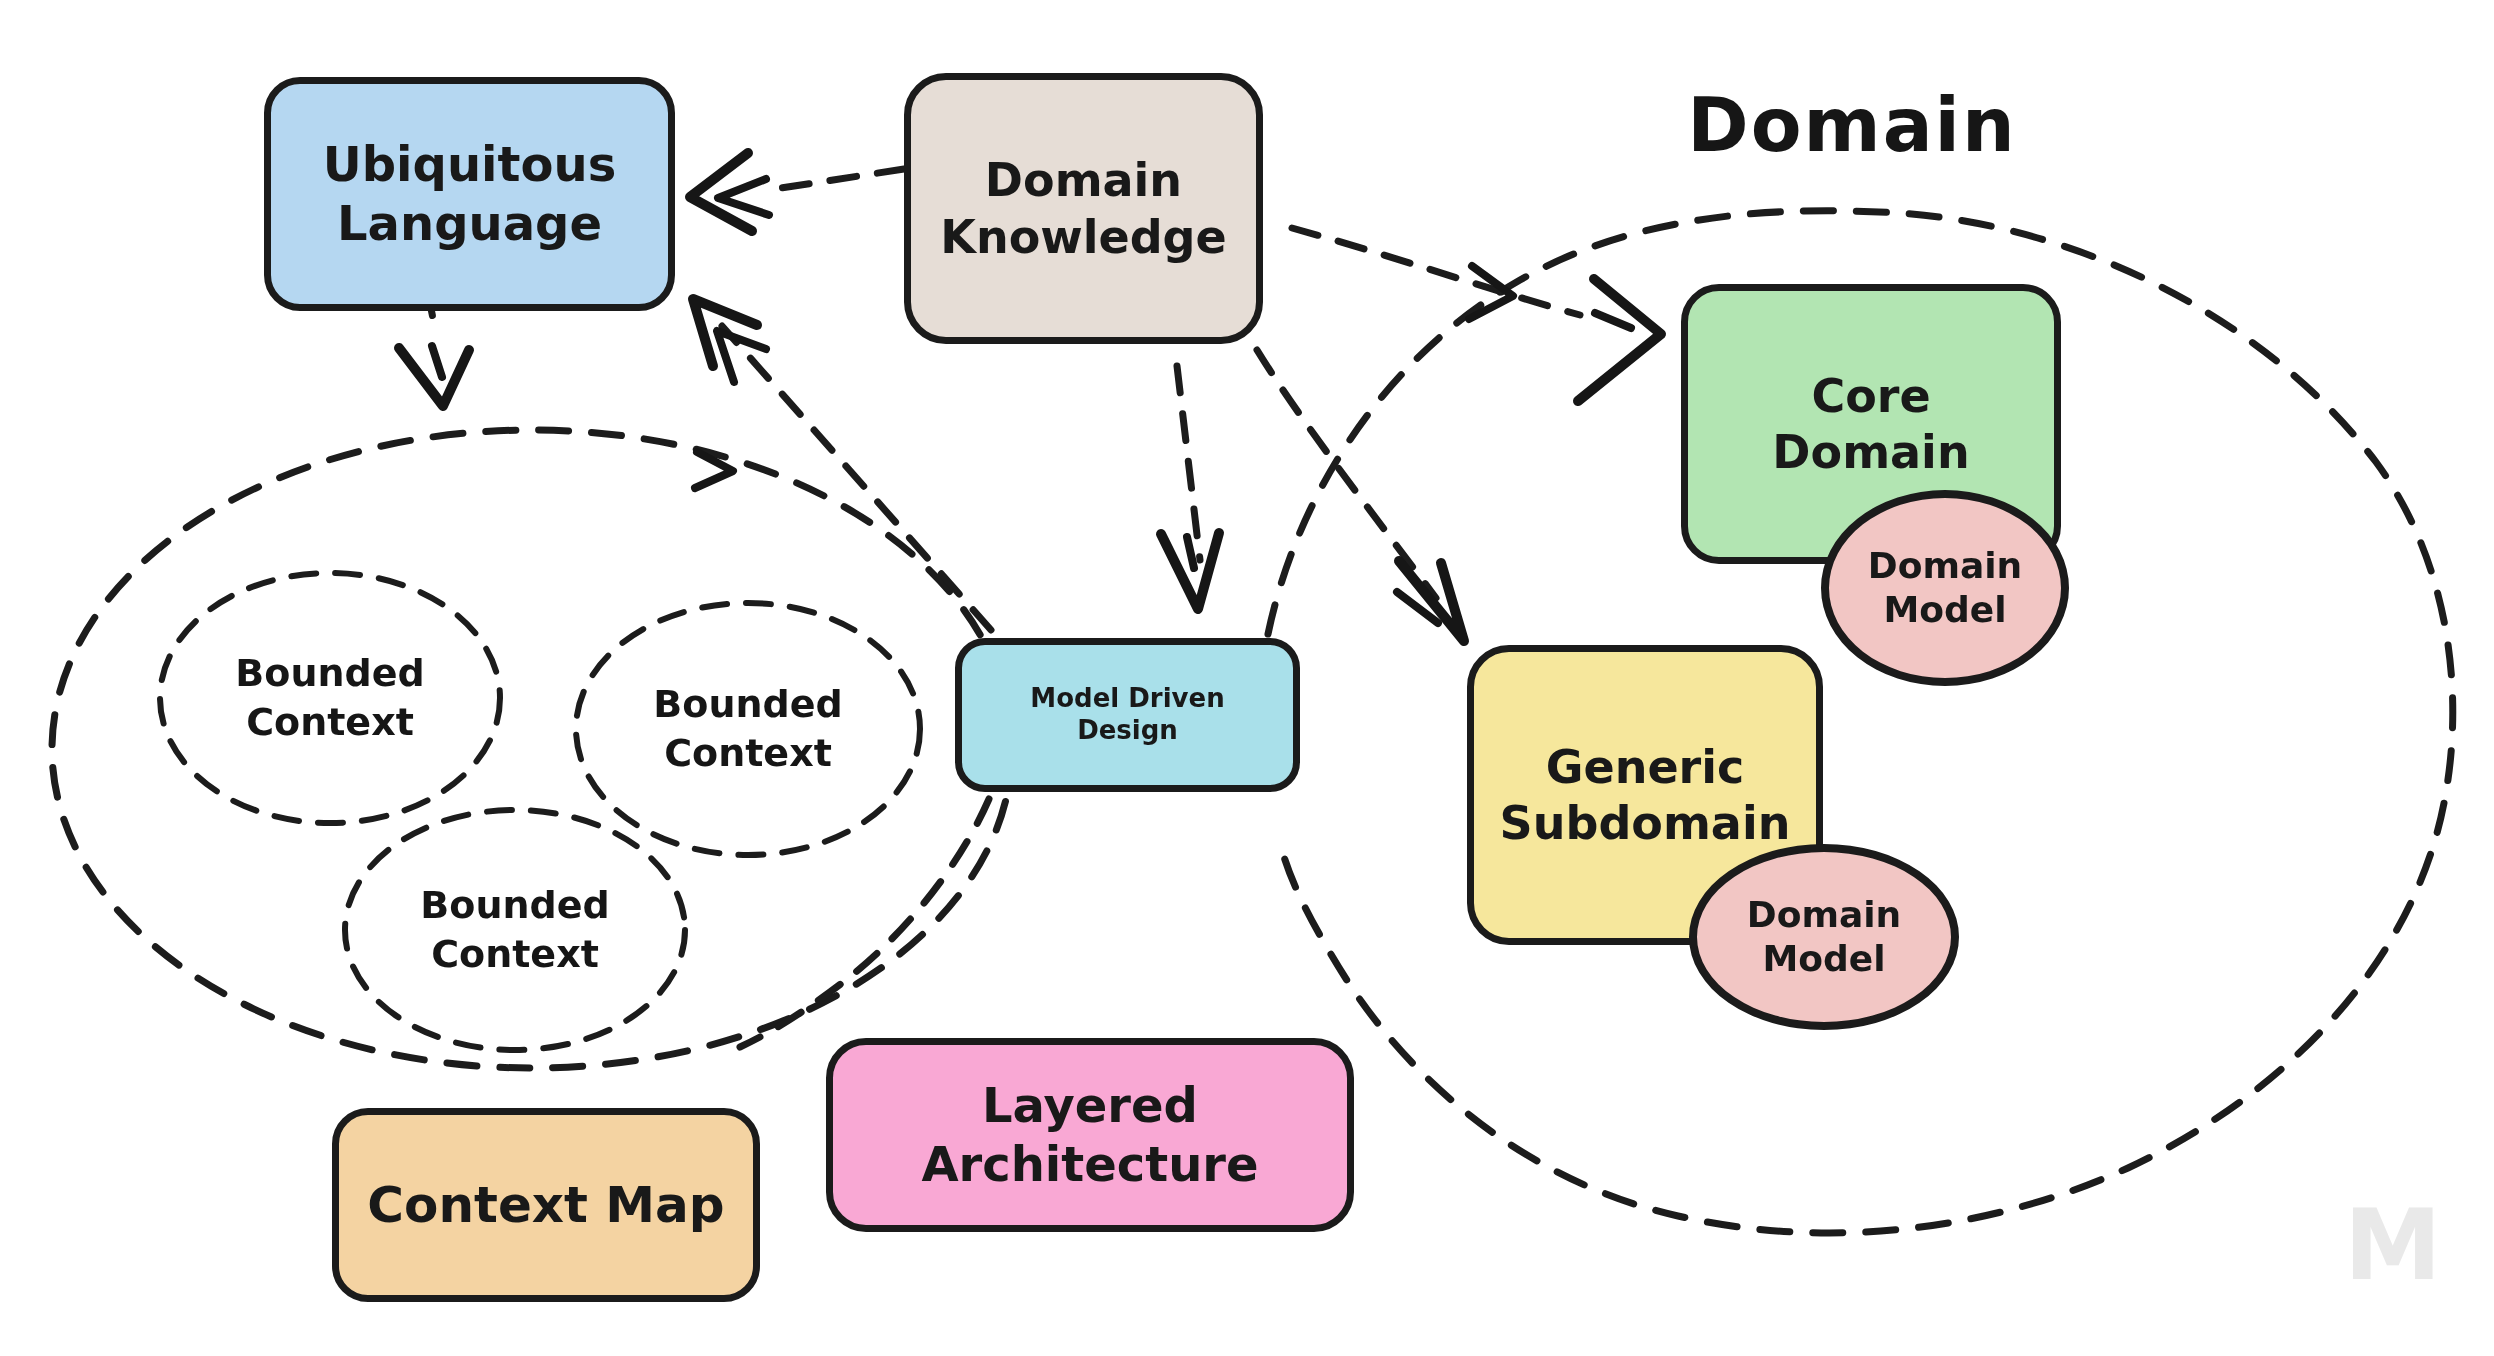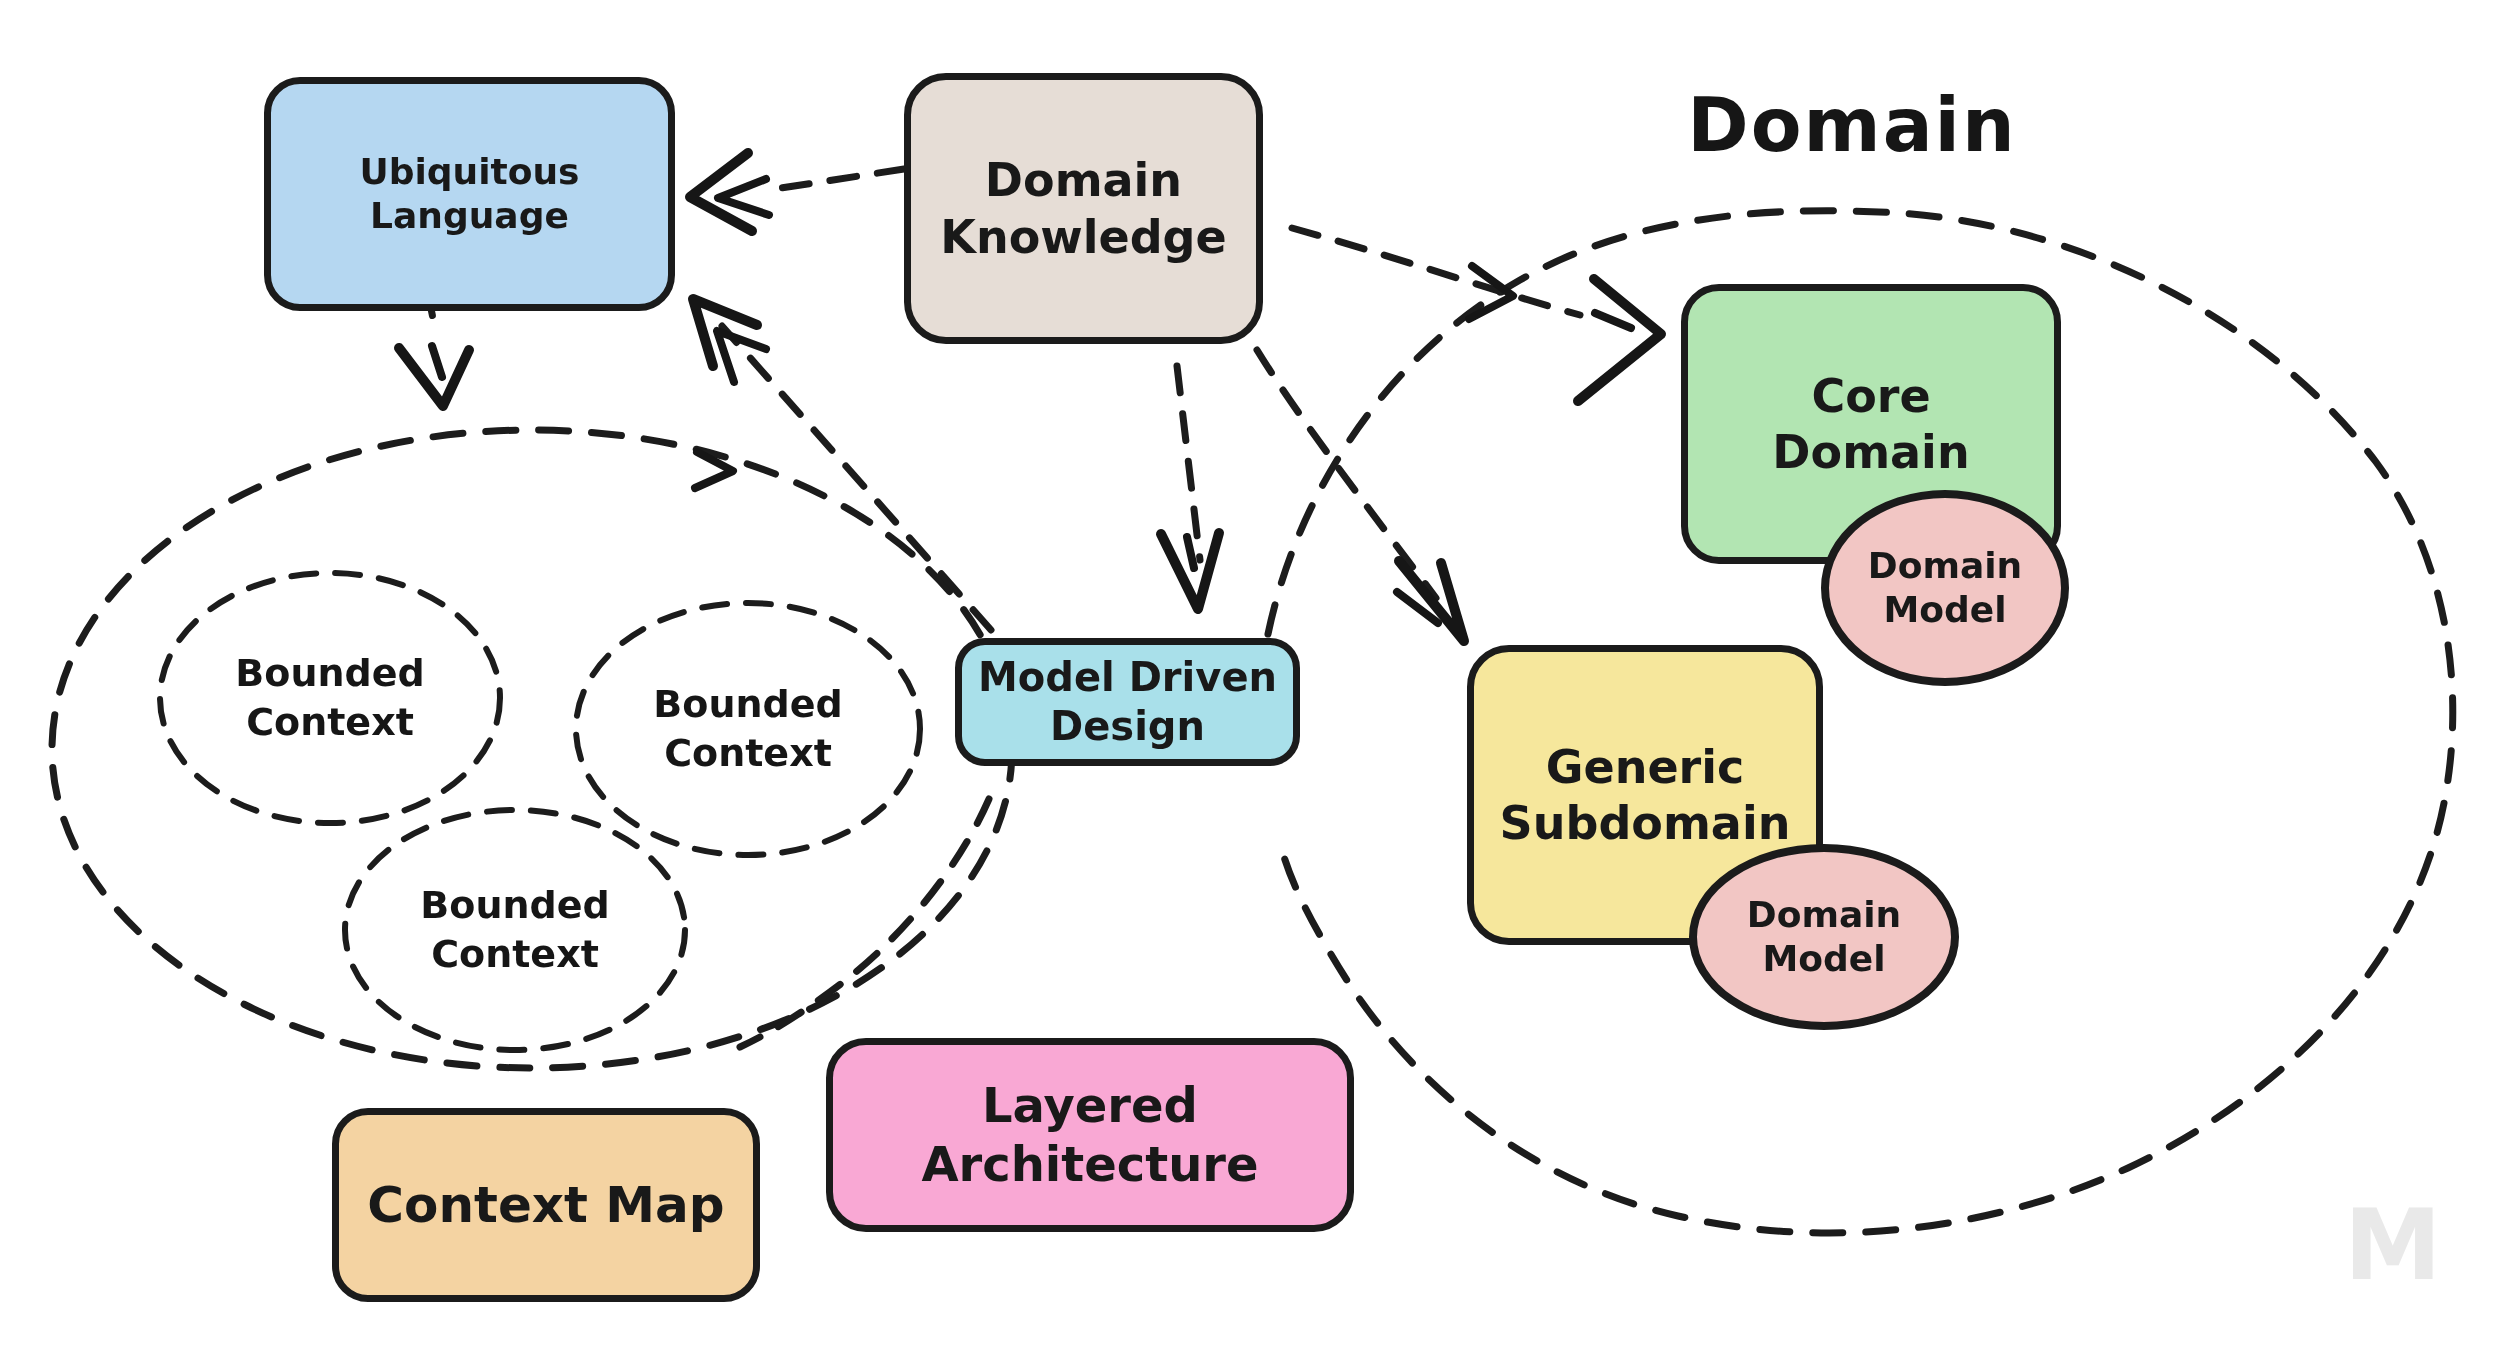--- a/index.html
+++ b/index.html
@@ -14,23 +14,23 @@
     border:7px solid #1b1b1b;box-sizing:border-box;
     text-align:center;font-weight:bold;white-space:pre-line;line-height:1.22;
     z-index:2;color:#191919;
   }
   .pill{z-index:3;border-radius:50%;border-width:8px;}
   .float-label{
     position:absolute;display:flex;align-items:center;justify-content:center;
     text-align:center;font-weight:bold;white-space:pre-line;line-height:1.28;z-index:2;color:#161616;
   }
   
-  .ul {left:264px;top:77px;width:411px;height:234px;border-radius:36px;font-size:36px;}
+  .ul {left:264px;top:77px;width:411px;height:234px;border-radius:36px;font-size:48px;}
   .dk {left:904px;top:73px;width:359px;height:271px;border-radius:42px;font-size:46px;}
-  .mdd{left:955px;top:638px;width:345px;height:128px;border-radius:30px;font-size:40px;}
+  .mdd{left:955px;top:638px;width:345px;height:154px;border-radius:30px;font-size:26px;}
   .cd {left:1681px;top:284px;width:380px;height:280px;border-radius:38px;font-size:46px;}
   .gs {left:1467px;top:645px;width:356px;height:300px;border-radius:42px;font-size:46px;}
   .cm {left:332px;top:1108px;width:428px;height:194px;border-radius:36px;font-size:50px;}
   .la {left:826px;top:1038px;width:528px;height:194px;border-radius:40px;font-size:48px;}
   .dm1{left:1821px;top:490px;width:248px;height:196px;font-size:36px;}
   .dm2{left:1689px;top:844px;width:270px;height:186px;font-size:36px;}
   .bc1{left:190px;top:612px;width:280px;height:172px;font-size:38px;}
   .bc2{left:608px;top:643px;width:280px;height:172px;font-size:38px;}
   .bc3{left:375px;top:844px;width:280px;height:172px;font-size:38px;}
   .domain-title{

